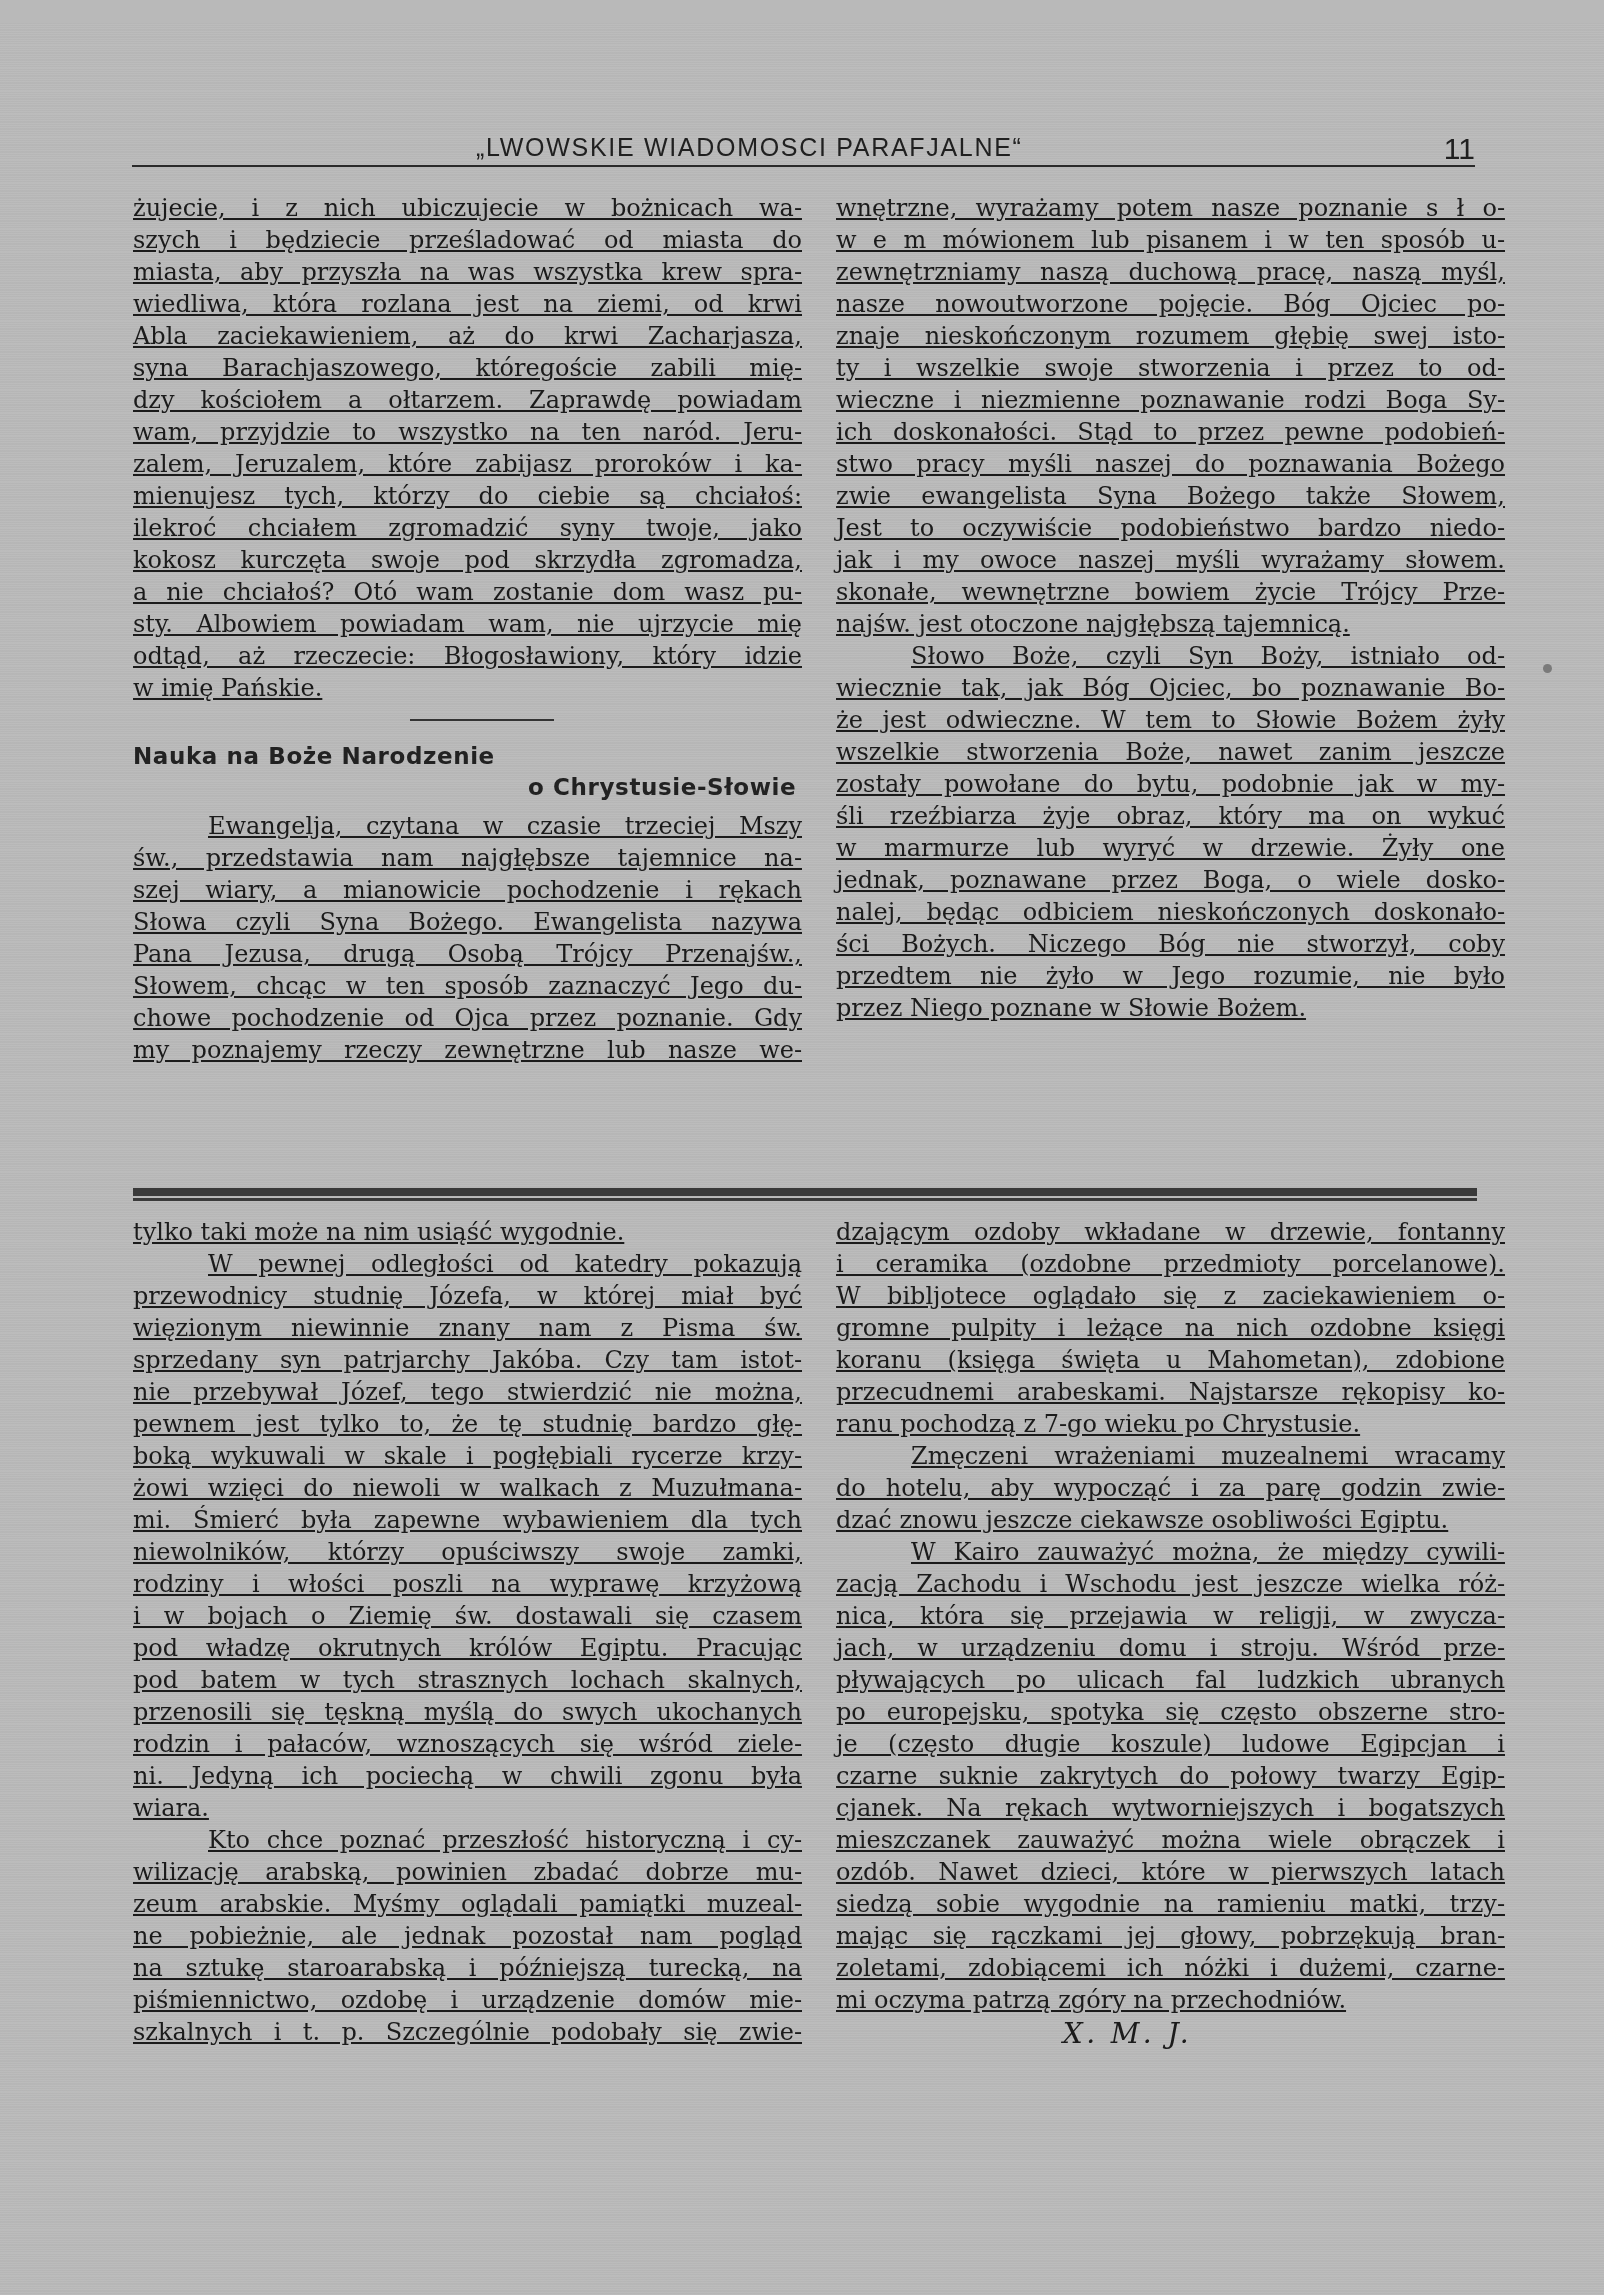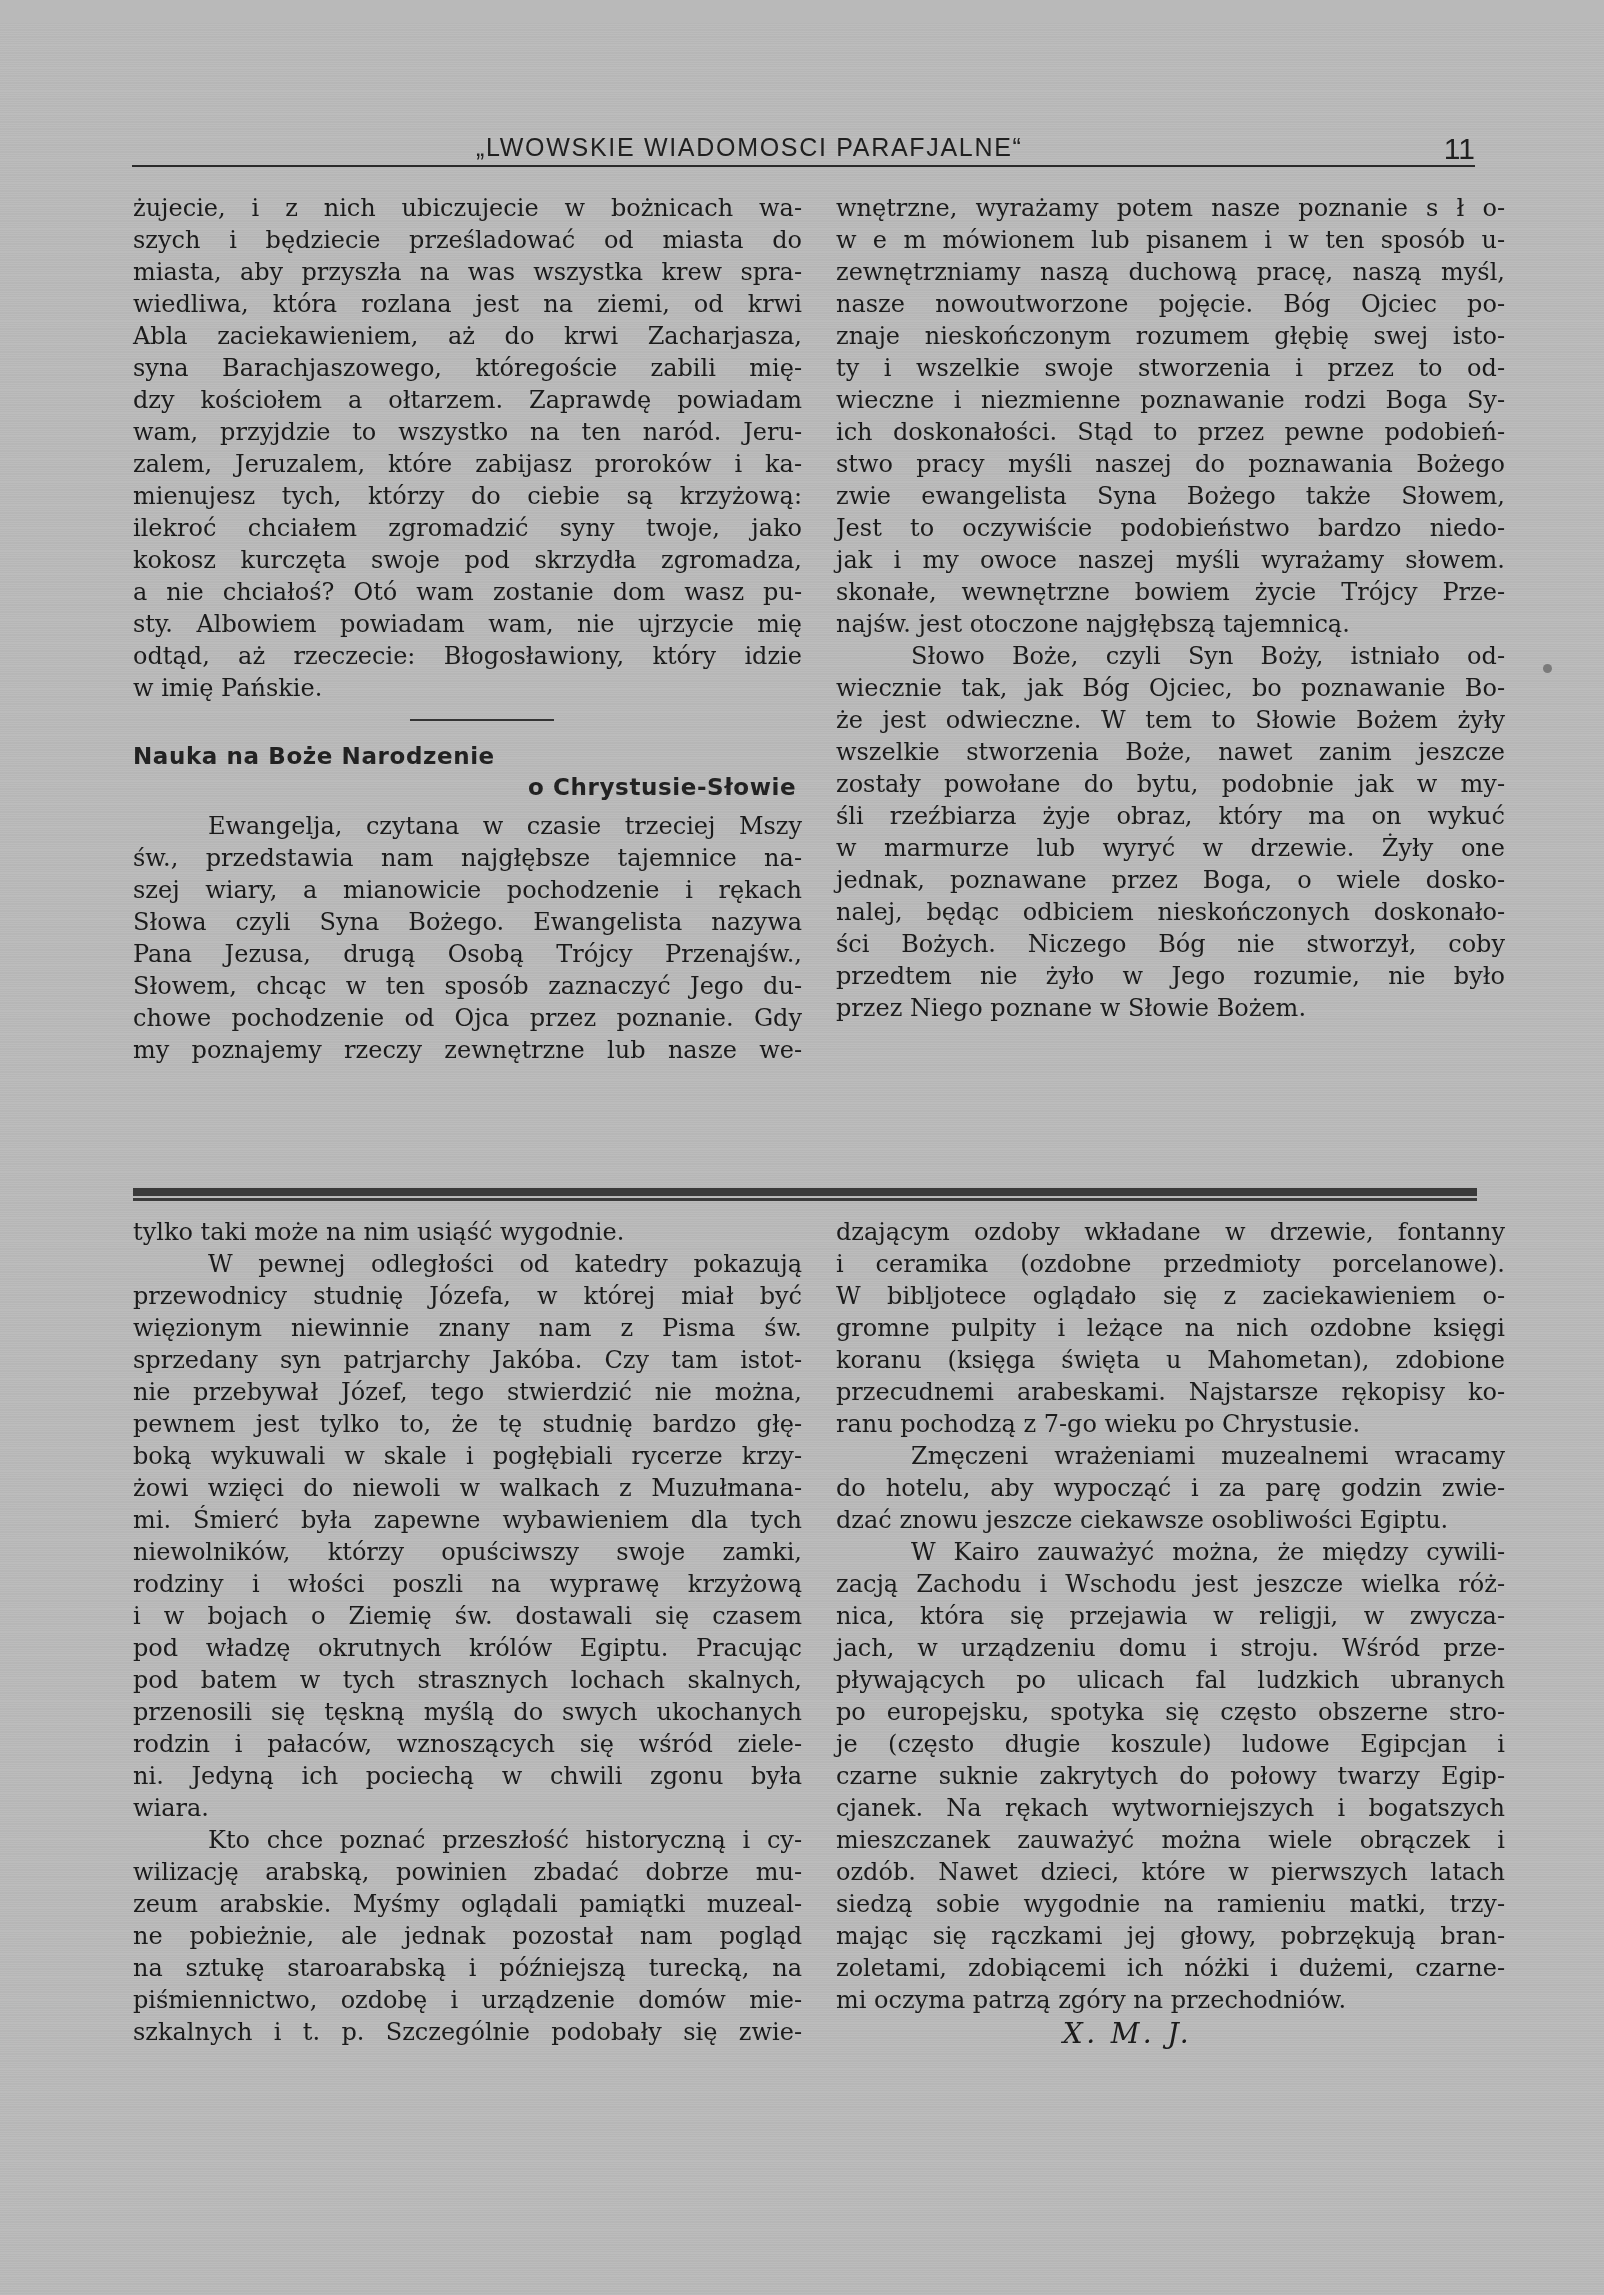--- a/index.html
+++ b/index.html
@@ -64,20 +64,21 @@
   
   .column {
     position: absolute;
     width: 669px;
     font-size: 24px;
     line-height: 32px;
     text-align: justify;
   }
   .column p {
     margin: 0;
+    text-decoration: underline;
   }
   .line {
     display: block;
     white-space: nowrap;
     text-align-last: justify;
     text-align: justify;
   }
   .line.last {
     text-align-last: left;
   }
@@ -160,21 +161,21 @@
     <p id="tl-lines">
         <span class="line">żujecie, i z nich ubiczujecie w bożnicach wa-</span>
         <span class="line">szych i będziecie prześladować od miasta do</span>
         <span class="line">miasta, aby przyszła na was wszystka krew spra-</span>
         <span class="line">wiedliwa, która rozlana jest na ziemi, od krwi</span>
         <span class="line">Abla zaciekawieniem, aż do krwi Zacharjasza,</span>
         <span class="line">syna Barachjaszowego, któregoście zabili mię-</span>
         <span class="line">dzy kościołem a ołtarzem. Zaprawdę powiadam</span>
         <span class="line">wam, przyjdzie to wszystko na ten naród. Jeru-</span>
         <span class="line">zalem, Jeruzalem, które zabijasz proroków i ka-</span>
-        <span class="line">mienujesz tych, którzy do ciebie są krzyżową:</span>
+        <span class="line">mienujesz tych, którzy do ciebie są chciałoś:</span>
         <span class="line">ilekroć chciałem zgromadzić syny twoje, jako</span>
         <span class="line">kokosz kurczęta swoje pod skrzydła zgromadza,</span>
         <span class="line">a nie chciałoś? Otó wam zostanie dom wasz pu-</span>
         <span class="line">sty. Albowiem powiadam wam, nie ujrzycie mię</span>
         <span class="line">odtąd, aż rzeczecie: Błogosławiony, który idzie</span>
         <span class="line last">w imię Pańskie.</span>
       </p>
     <span class="short-rule"></span>
     <div class="article-heading">
       <span class="h1">Nauka na Boże Narodzenie</span>

